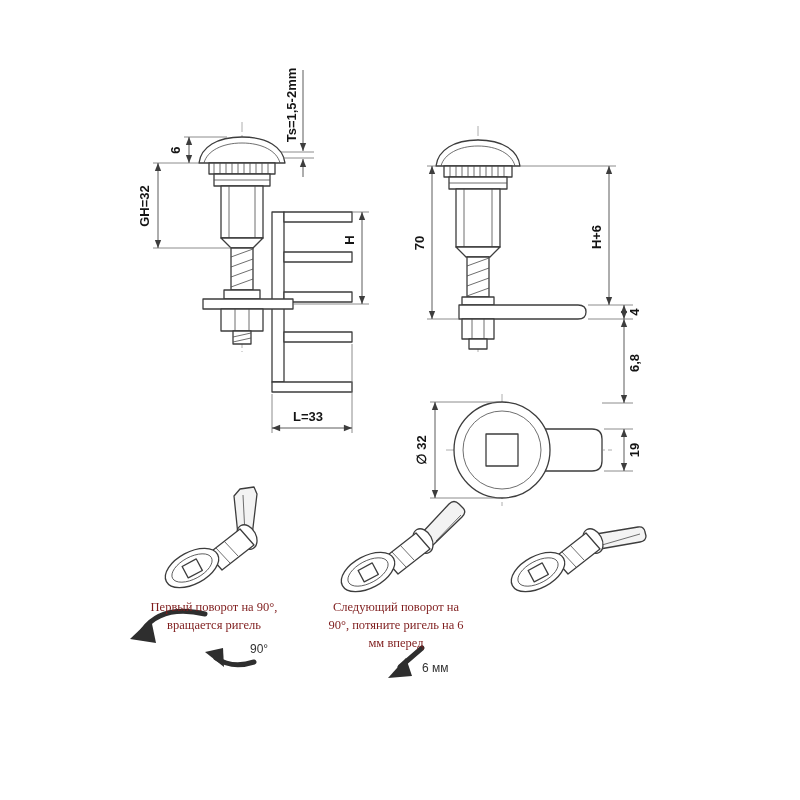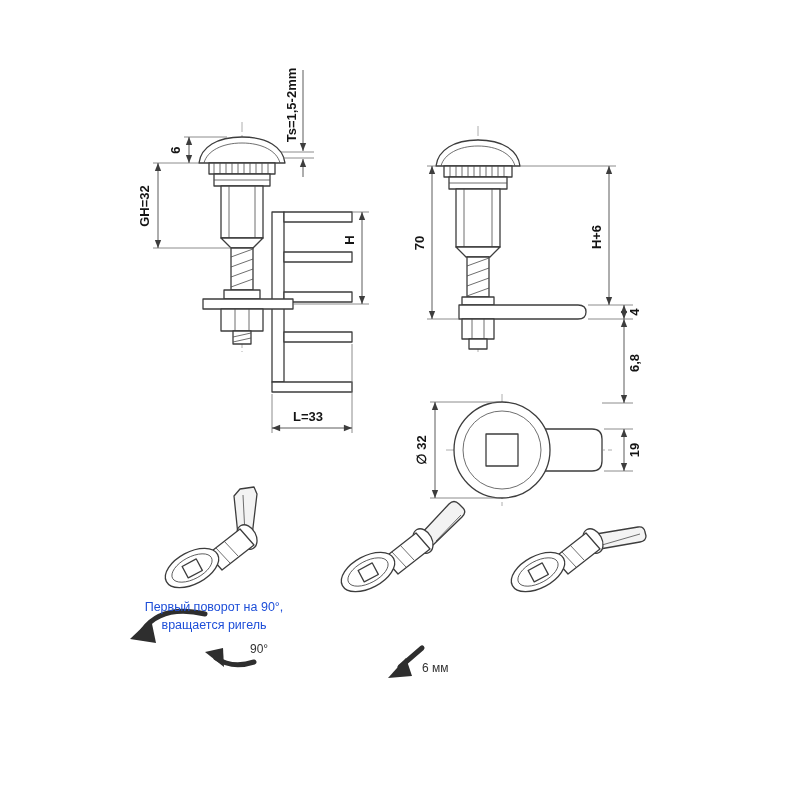--- a/index.html
+++ b/index.html
@@ -16,22 +16,23 @@
   .tn  { fill:none; stroke:#4a4a4a; stroke-width:0.8; }
   .ext { fill:none; stroke:#6f6f6f; stroke-width:0.8; }
   .dim { fill:none; stroke:#4a4a4a; stroke-width:0.9; }
   .cl  { fill:none; stroke:#9a9a9a; stroke-width:0.8; stroke-dasharray:10 3 2 3; }
   .dimt { font-family:"Liberation Sans",sans-serif; font-size:13px; font-weight:bold; fill:#141414; }
   .ann  { font-family:"Liberation Sans",sans-serif; font-size:12px; fill:#333333; }
   .thick { fill:none; stroke:#2e2e2e; stroke-width:5; stroke-linecap:round; }
   .blk  { fill:#2e2e2e; stroke:none; }
 
   .caption {
-    position:absolute; font-size:12.5px; line-height:1.45; color:#1d4ed8;
+    position:absolute; font-size:12.5px; line-height:1.45; color:#7f1d1d;
     text-align:center;
+    font-family:Liberation Serif, serif;
   }
   .cap1 { left:138px; top:598px; width:152px; }
   .cap2 { left:327px; top:598px; width:138px; }
   .cap3 { left:498px; top:602px; width:136px; }
 </style>
 </head>
 <body>
 
 <div class="canvas">
 
@@ -224,14 +225,15 @@
     <ellipse class="fw" cx="593" cy="541" rx="9" ry="13" transform="rotate(-28 593 541)"></ellipse>
     <path class="fw" d="M554,558 L586,533 L600,549 L568,574 Z"></path>
     <path class="tn" d="M562,552 L576,567 M570,545 L584,560"></path>
     <ellipse class="fw" cx="538" cy="572" rx="29" ry="16" transform="rotate(-28 538 572)"></ellipse>
     <ellipse class="tn" cx="538" cy="572" rx="22" ry="11" transform="rotate(-28 538 572)"></ellipse>
     <rect class="ln" x="530" y="566" width="16" height="13" transform="rotate(-28 538 572)"></rect>
   </g>
 </svg>
 
 <div class="caption cap1">Первый поворот на 90°, вращается ригель</div>
+<div class="caption cap2">Следующий поворот на 90°, потяните ригель на 6 мм вперед</div>
 
 </div>
 
 </body></html>

